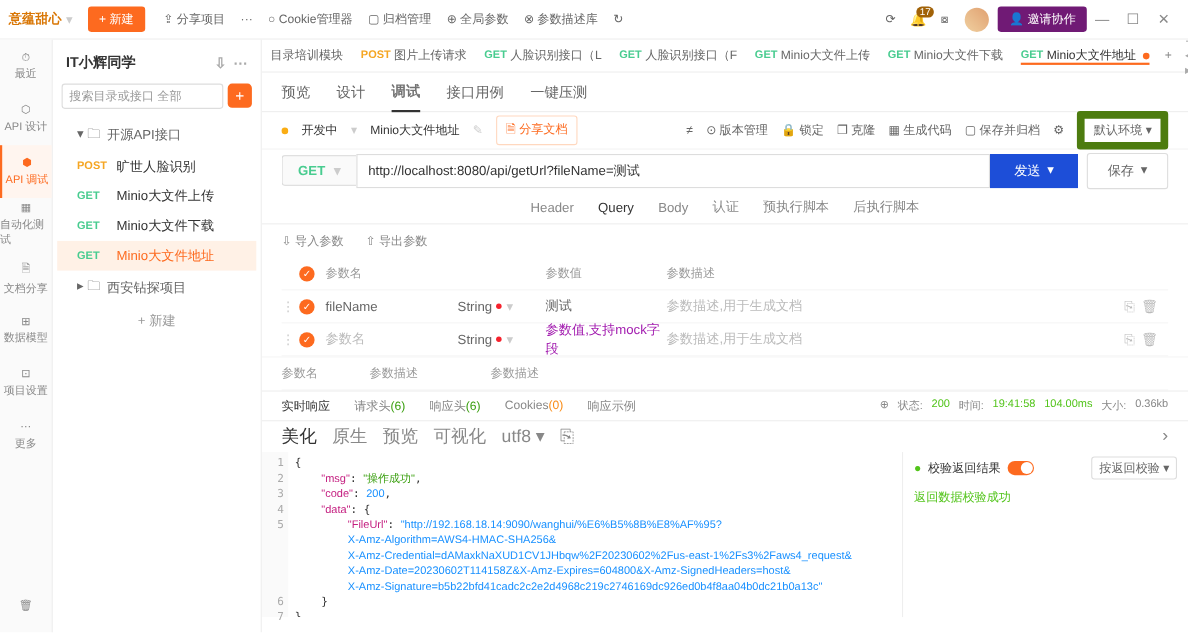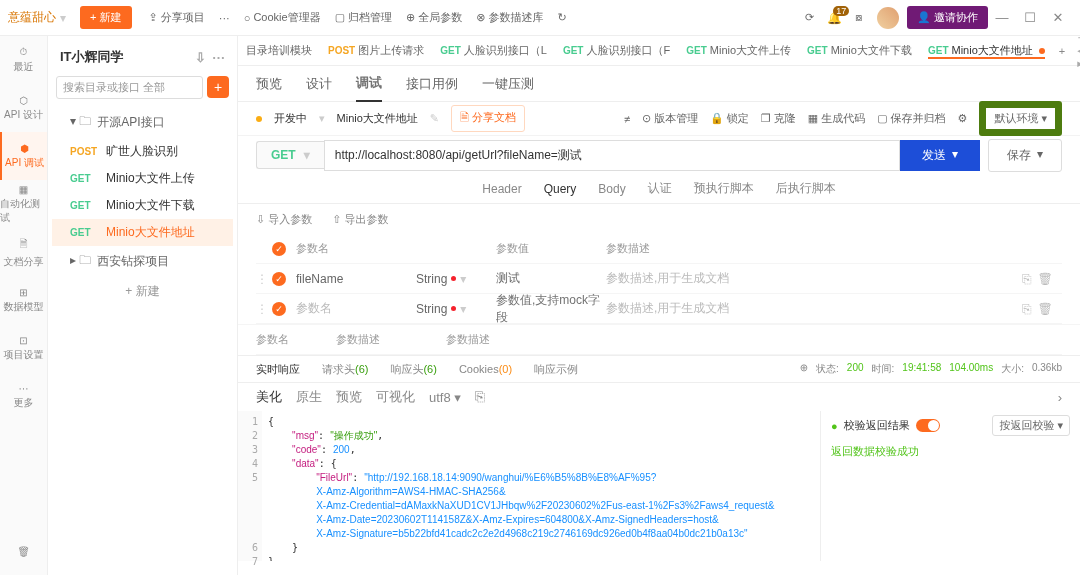--- a/index.html
+++ b/index.html
@@ -1,18 +1,18 @@
 <!DOCTYPE html>
 <html><head>
 <meta charset="utf-8">
 <style>
 * { margin: 0; padding: 0; box-sizing: border-box; font-family: -apple-system, "Microsoft YaHei", sans-serif; }
 body { width: 1080px; height: 575px; background: #fff; font-size: 12px; color: #333; overflow: hidden; }
 .titlebar { height: 36px; display: flex; align-items: center; padding: 0 8px; border-bottom: 1px solid #eee; }
-.workspace-name { color: #d97706; font-weight: 400; }
+.workspace-name { color: #d97706; font-weight: 700; }
 .btn-new { background: #fd6a1f; color: #fff; padding: 4px 10px; border-radius: 3px; margin: 0 10px; font-size: 11px; }
 .tb-item { margin: 0 7px; color: #666; font-size: 11px; display: flex; align-items: center; gap: 3px; }
 .spacer { flex: 1; }
 .notif { position: relative; margin: 0 6px; }
 .badge { position: absolute; top: -5px; right: -7px; background: #a16207; color: #fff; border-radius: 8px; font-size: 9px; padding: 0 3px; }
 .avatar { width: 22px; height: 22px; border-radius: 50%; background: linear-gradient(45deg,#f0d0a0,#e0a070); margin: 0 8px; }
 .btn-invite { background: #701a75; color: #fff; padding: 4px 10px; border-radius: 3px; font-size: 11px; }
 .win-ctrl { width: 28px; text-align: center; color: #888; font-size: 13px; }
 .body-row { display: flex; height: calc(100% - 36px); }
 .leftnav { width: 48px; background: #fafafa; border-right: 1px solid #eee; display: flex; flex-direction: column; }
@@ -68,21 +68,21 @@
 .pt-val { width:110px; }
 .pt-desc { flex:1; color:#bbb; }
 .pt-act { width:40px; color:#bbb; display:flex; gap:6px; }
 .hd-row { color:#999; font-size:11px; }
 .path-var { padding:6px 18px; font-size:11px; color:#888; }
 .result-tabs { display:flex; gap:22px; padding:0 18px; height:28px; align-items:center; font-size:11px; color:#888; border-top:1px solid #eee; border-bottom:1px solid #eee; }
 .result-status { margin-left:auto; display:flex; gap:8px; font-size:10px; }
 .st-200 { color:#52c41a; }
 .st-time { color:#52c41a; }
 .st-ms { color:#52c41a; }
-.view-row { display:flex; gap:14px; padding:4px 18px; height:28px; align-items:center; font-size:13px; color:#888; }
+.view-row { display:flex; gap:14px; padding:4px 18px; height:28px; align-items:center; font-size:16px; color:#888; }
 .verify-col { width:260px; border-left:1px solid #eee; padding:4px 10px; font-size:11px; }
 .verify-head { display:flex; align-items:center; gap:6px; }
 .switch { width:24px; height:13px; background:#fd6a1f; border-radius:7px; position:relative; }
 .switch::after { content:""; position:absolute; right:1px; top:1px; width:11px; height:11px; background:#fff; border-radius:50%; }
 .verify-btn { margin-left:auto; border:1px solid #ddd; padding:2px 6px; border-radius:3px; color:#666; }
 .verify-ok { color:#52c41a; margin-top:8px; }
 .response-area { display:flex; height:150px; }
 .code-gutter { width:24px; background:#fafafa; color:#aaa; text-align:right; padding:4px 4px 0 0; font-family:monospace; font-size:10px; line-height:14px; }
 .code-body { flex:1; padding:4px 0 0 6px; font-family:monospace; font-size:10px; line-height:14px; white-space:pre; overflow:hidden; }
 .j-key { color:#c41d7f; }
@@ -306,21 +306,21 @@
       </div>
       <div class="pt-row">
         <div class="pt-drag">⋮⋮</div>
         <div class="pt-chk"><span class="on">✓</span></div>
         <div class="pt-name" style="color:#bbb;">参数名</div>
         <div class="pt-type">
             <span>String</span>
             <span class="req-dot"></span>
             <span style="color:#ccc;">▾</span>
           </div>
-        <div class="pt-val" style="color:#737373;">参数值,支持mock字段</div>
+        <div class="pt-val" style="color:#a21caf;">参数值,支持mock字段</div>
         <div class="pt-desc">参数描述,用于生成文档</div>
         <div class="pt-act">
             <span>⎘</span>
             <span>🗑</span>
           </div>
       </div>
     </div>
 
     <div class="param-table" style="border-top:1px solid #f5f5f5;">
       <div class="pt-row hd-row">

